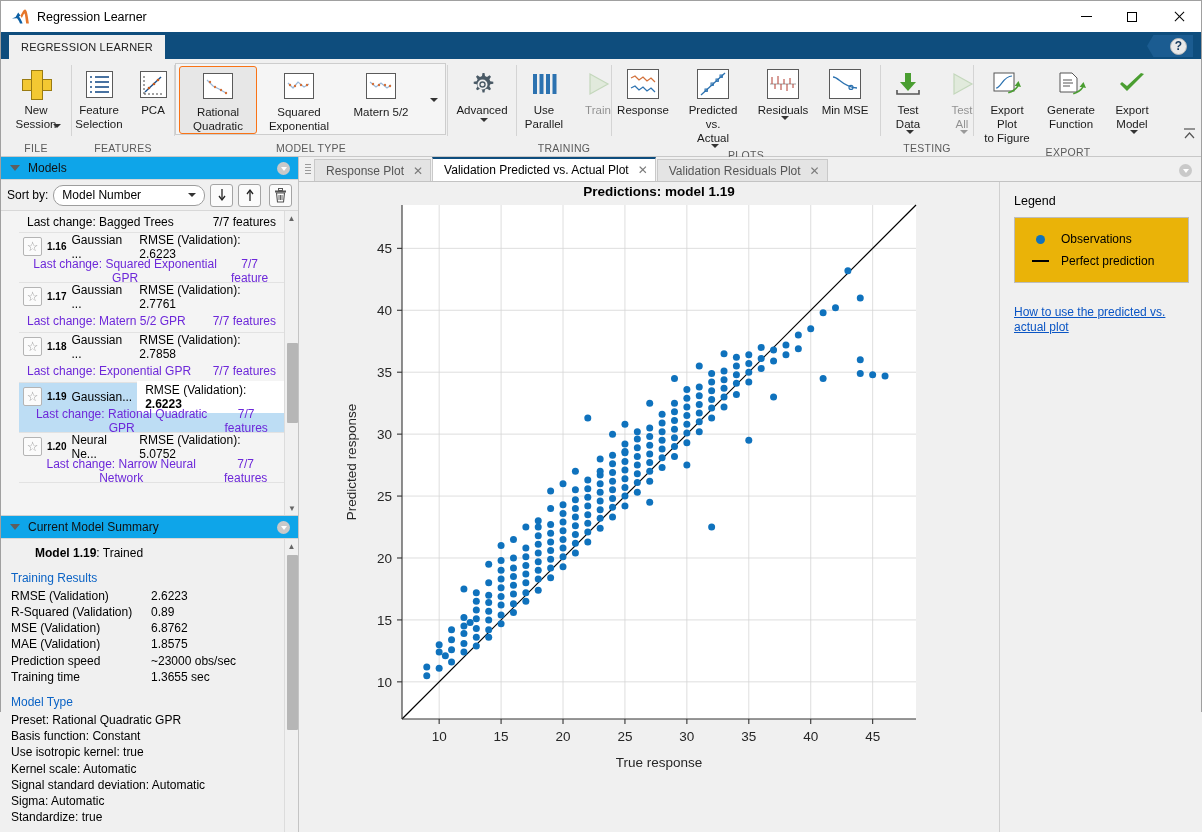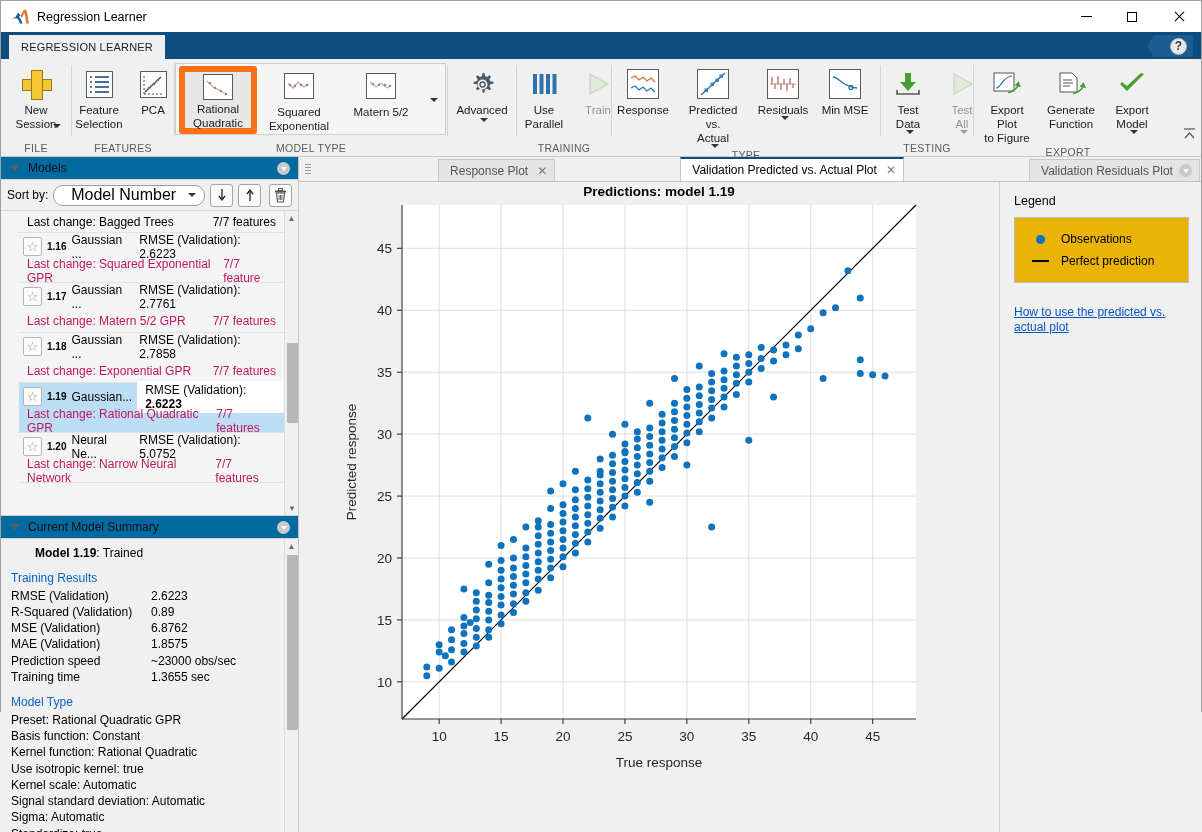--- a/index.html
+++ b/index.html
@@ -47,21 +47,21 @@
             border-bottom:1px solid #c8c8c8; }
   .rgroup { display:flex; flex-direction:column; height:98px; position:relative; }
   .rgroup-items { flex:1; display:flex; align-items:flex-start; padding-top:5px; }
   .rgroup-label { height:15px; text-align:center; font-size:10.5px; color:#5a5a5a;
                   letter-spacing:.3px; }
   .rsep { width:1px; background:#d4d4d4; margin:6px 0 20px 0; align-self:stretch; }
 
   .rbtn { width:auto; min-width:54px; padding:0 5px; display:flex;
           flex-direction:column; align-items:center; cursor:default;
           background:transparent; border:1px solid transparent; border-radius:2px; }
-  .rbtn.sel { background:#e7e7e7; border:6px solid #f97316; border-radius:3px; }
+  .rbtn.sel { background:#e7e7e7; border:1px solid #f97316; border-radius:3px; }
   .rbtn.disabled { opacity:.45; }
   .rbtn .ricon { height:34px; display:flex; align-items:center; justify-content:center;
                  margin-top:2px; }
   .rbtn .rlabel { font-size:11.5px; line-height:14px; text-align:center; color:#1a1a1a;
                   padding-top:2px; white-space:pre-line; }
   .caret { display:inline-block; width:0; height:0; vertical-align:middle;
            border-left:4px solid transparent; border-right:4px solid transparent;
            border-top:4px solid #333; margin-left:3px; }
 
   .minimize-ribbon { position:absolute; right:5px; bottom:16px;
@@ -78,49 +78,49 @@
 
   .thumb { width:32px; height:30px; background:#fff; border:1px solid #5a5a5a;
            position:relative; overflow:hidden; }
 
   
   .body { display:flex; height:689px; }
 
   
   .left { width:300px; background:#f0f0f0; display:flex; flex-direction:column;
           border-right:1px solid #c4c4c4; }
-  .panel-head { height:23px; background:#0369a1; display:flex; align-items:center;
+  .panel-head { height:23px; background:#0ea5e9; display:flex; align-items:center;
                 border-bottom:1px solid #d6d6d6; position:relative; }
   .tri { width:0; height:0; border-left:5px solid transparent;
          border-right:5px solid transparent; border-top:6px solid #5e5e5e;
          margin-left:9px; margin-right:8px; }
   .panel-title { font-size:12px; color:#111; }
   .panel-dot { position:absolute; right:8px; width:13px; height:13px; border-radius:50%;
      background:#c9c9c9; display:flex; align-items:center; justify-content:center; }
   .panel-dot:after { content:""; width:0;height:0; border-left:3.5px solid transparent;
      border-right:3.5px solid transparent; border-top:4px solid #fff; margin-top:1px;}
 
   .sortbar { height:31px; background:#f0f0f0; display:flex; align-items:center;
              padding:0 6px; gap:5px; border-bottom:1px solid #d8d8d8;}
   .sortbar .lbl { font-size:12px; }
   .combo { flex:1; height:21px; background:#fff; border:1px solid #9d9d9d;
            border-radius:10px; display:flex; align-items:center; padding:0 8px;
-           font-size:16px; position:relative;text-align:center; }
+           font-size:12px; position:relative; }
   .combo .cv { flex:1; }
   .sqbtn { width:23px; height:23px; background:#fbfbfb; border:1px solid #a4a4a4;
            border-radius:3px; display:flex; align-items:center; justify-content:center;}
 
   .modellist { flex:1 1 auto; position:relative; overflow:hidden;
                background:#f4f4f4; border-bottom:1px solid #d0d0d0; }
   .mlscroll { position:absolute; inset:0 14px 0 0;margin-left:18px; }
   .mrow { border-bottom:1px solid #e2e2e2; padding:0; }
   .mrow.sel { background:#bdddf4; }
   .m-line1 { height:27px; display:flex; align-items:center; padding-left:4px; gap:5px; }
   .m-line2 { height:22px; display:flex; align-items:center; padding-left:8px;
-             font-size:12px; color:#be185d; }
+             font-size:12px; color:#6d28d9;text-align:center; }
   .star { width:19px; height:19px; flex:0 0 19px; border:1px solid #b4b4b4;
           background:#fbfbfb; border-radius:2px; display:flex;
           align-items:center; justify-content:center; color:#9a9a9a; font-size:13px;}
   .m-num { font-weight:bold; font-size:10px; }
   .m-name { font-size:12px; }
   .m-rmse { font-size:12px; margin-left:auto; padding-right:6px; }
   .m-rmse b { font-weight:bold; }
   .mrow.sel .m-rmse { background:#fff; padding:2px 6px 2px 8px; }
   .m-feat { margin-left:auto; padding-right:8px; font-size:12px; }
   .partial-row { height:22px; display:flex; align-items:center; padding-left:8px;
@@ -138,21 +138,21 @@
   .sum-inner { position:absolute; inset:0 14px 0 0; padding:6px 8px 0 10px;
                line-height:16.3px; font-size:12px; }
   .sum-h { color:#0b63c5; font-weight:normal; margin-top:9px; margin-bottom:1px; }
   .kv { display:flex; }
   .kv .k { width:140px; }
   .b { font-weight:bold;margin-left:24px; }
 
   
   .right { flex:1; display:flex; flex-direction:column; background:#f0f0f0; }
   .doctabs { height:25px; background:#f0f0f0; display:flex; align-items:flex-end;
-             position:relative; border-bottom:1px solid #c3c3c3;justify-content:space-between; }
+             position:relative; border-bottom:1px solid #c3c3c3; }
   .grip { width:9px; height:16px; margin:0 2px 3px 4px; position:relative; }
   .grip i { position:absolute; left:2px; width:6px; height:1px; background:#9a9a9a; }
   .dtab { height:22px; display:flex; align-items:center; padding:0 7px 0 11px;
           font-size:12px; color:#555; background:#e4e4e4; border:1px solid #c9c9c9;
           border-bottom:none; margin-right:1px; position:relative; }
   .dtab.active { background:#fff; color:#000; border-top:2px solid #0e4d7d;
                  height:24px; }
   .dtab .x { margin-left:9px; color:#7a7a7a; font-size:12px; }
   .dt-dot { position:absolute; right:9px; bottom:4px; width:13px; height:13px;
      border-radius:50%; background:#c9c9c9; display:flex; align-items:center;
@@ -439,21 +439,21 @@
               <svg width="30" height="28" viewBox="0 0 30 28">
                 <rect width="30" height="28" fill="#fff"></rect>
                 <path d="M3 7 C9 7 12 17 27 18" stroke="#2c72b0" stroke-width="1.3" fill="none"></path>
                 <circle cx="21" cy="17.4" r="2" fill="none" stroke="#2c72b0" stroke-width="1.2"></circle>
               </svg>
             </span>
           </span>
           <span class="rlabel">Min MSE</span>
         </div>
       </div>
-      <div class="rgroup-label">TYPE</div>
+      <div class="rgroup-label">PLOTS</div>
     </div>
     <div class="rsep"></div>
 
     <div class="rgroup" style="width:92px">
       <div class="rgroup-items">
         <div class="rbtn" style="width:48px">
           <span class="ricon">
             <svg width="28" height="26" viewBox="0 0 28 26">
               <path d="M11 2 h6 v9 h5 l-8 9 -8-9 h5z" fill="#4a9e31"></path>
               <path d="M3 19 v4 h22 v-4" fill="none" stroke="#555" stroke-width="1.6"></path>
@@ -687,21 +687,20 @@
                 <span>~23000 obs/sec</span>
               </div>
             <div class="kv">
                 <span class="k">Training time</span>
                 <span>1.3655 sec</span>
               </div>
 
             <div class="sum-h">Model Type</div>
             <div>Preset: Rational Quadratic GPR</div>
             <div>Basis function: Constant</div>
-            <div>Kernel function: Rational Quadratic</div>
             <div>Use isotropic kernel: true</div>
             <div>Kernel scale: Automatic</div>
             <div>Signal standard deviation: Automatic</div>
             <div>Sigma: Automatic</div>
             <div>Standardize: true</div>
 
           </div>
           <div class="vscroll">
             <div class="vs-arrow">▲</div>
             <div class="vs-thumb" style="top:16px; height:175px;"></div>

